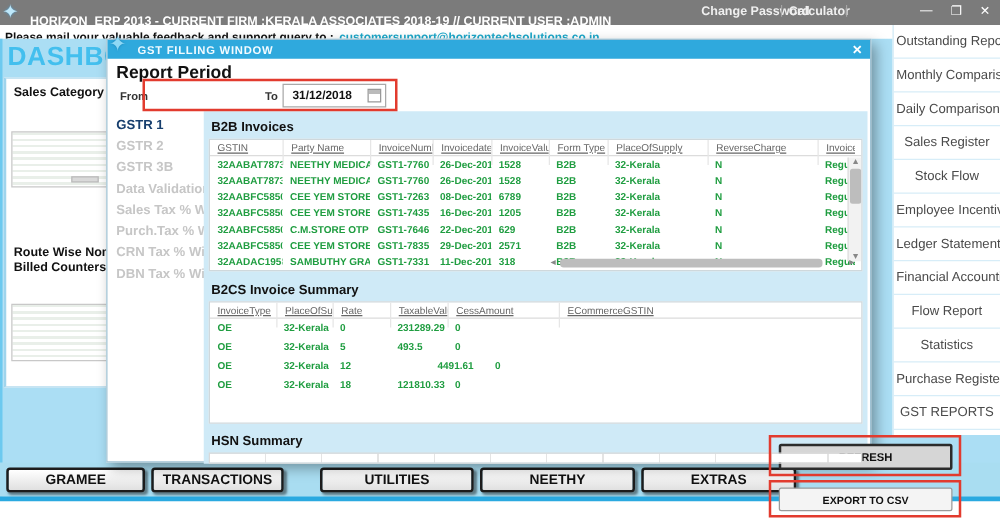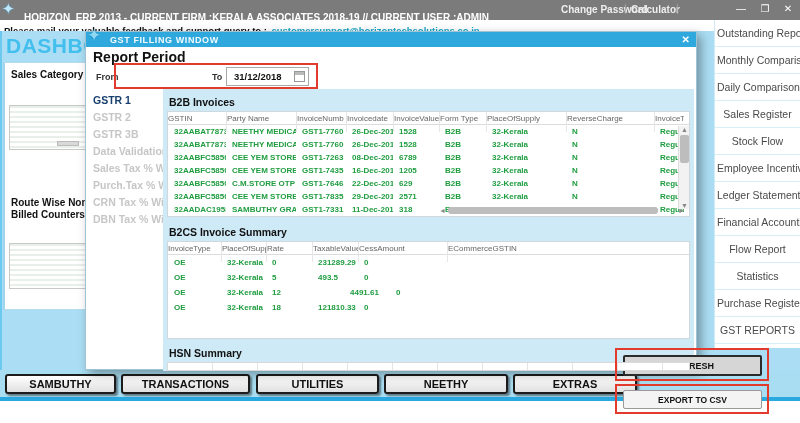--- a/index.html
+++ b/index.html
@@ -51,21 +51,21 @@
 
   .dlg-nav { position:absolute; left:7px; top:60px; width:68px; }
   .nav-item { height:17px; line-height:17px; font-size:10.5px; font-weight:600; color:#c6c6c6; white-space:nowrap; cursor:default; }
   .nav-item.active { color:#173f6e; }
 
   .content-panel { position:absolute; left:77px; top:57px; width:531px; height:282px; background:#cfeaf7; }
   .section-title { position:absolute; left:6px; font-size:10.5px; font-weight:bold; color:#111; }
 
   .gtable { position:absolute; left:4px; width:523px; background:#fff; border:1px solid #cfd8dc; overflow:hidden; }
   .thead-row { height:13px; border-bottom:1px solid #dcdcdc; white-space:nowrap; }
-  .hcell { display:inline-block; height:20px; line-height:13px; font-size:8px; color:#666; overflow:hidden; white-space:nowrap; vertical-align:top; border-left:1px solid #e6e6e6; }
+  .hcell { display:inline-block; height:20px; line-height:13px; font-size:8px; color:#666; padding-left:6px; overflow:hidden; white-space:nowrap; vertical-align:top; border-left:1px solid #e6e6e6;text-decoration:underline; }
   .hcell:first-child { border-left:none; }
   .trow { white-space:nowrap; }
   .dcell { display:inline-block; height:100%; line-height:13px; font-size:8px; font-weight:bold; color:#1f9d40; padding-left:6px; overflow:hidden; white-space:nowrap; vertical-align:top; }
   .b2cs .dcell { line-height:15px; }
 
   
   .vscroll { position:absolute; right:0; top:14px; width:11px; height:83px; background:#f2f2f2; border-left:1px solid #ddd; }
   .vs-arrow { position:absolute; left:0; width:11px; font-size:7px; color:#888; text-align:center; }
   .vs-thumb { position:absolute; left:1px; top:9px; width:9px; height:28px; background:#bdbdbd; border-radius:2px; }
   .hscroll { position:absolute; left:271px; bottom:1px; width:246px; height:9px; }
@@ -126,22 +126,22 @@
         <div class="sb-item">Ledger Statement</div>
         <div class="sb-item">Financial Accounting</div>
         <div class="sb-item">Flow Report</div>
         <div class="sb-item">Statistics</div>
         <div class="sb-item">Purchase Register</div>
         <div class="sb-item">GST REPORTS</div>
       </div>
   </div>
 
   <div class="bottom-bar">
-      <button class="menu-btn" style="left: 5px; width: 111px;">SAMBUTHY</button>
-      <button class="menu-btn" style="left: 121px; width: 129px;">TRANSACTIONS</button>
+      <button class="menu-btn" style="left: 5px; width: 111px;">GRAMEE</button>
+      <button class="menu-btn" style="left: 121px; width: 106px;">TRANSACTIONS</button>
       <button class="menu-btn" style="left: 256px; width: 123px;">UTILITIES</button>
       <button class="menu-btn" style="left: 384px; width: 124px;">NEETHY</button>
       <button class="menu-btn" style="left: 513px; width: 124px;">EXTRAS</button>
     </div>
   <div class="bottom-line"></div>
 
   <div class="dialog">
     <div class="dlg-titlebar">
       <span class="dlg-title">GST FILLING WINDOW</span>
       <span class="dlg-close">✕</span>

